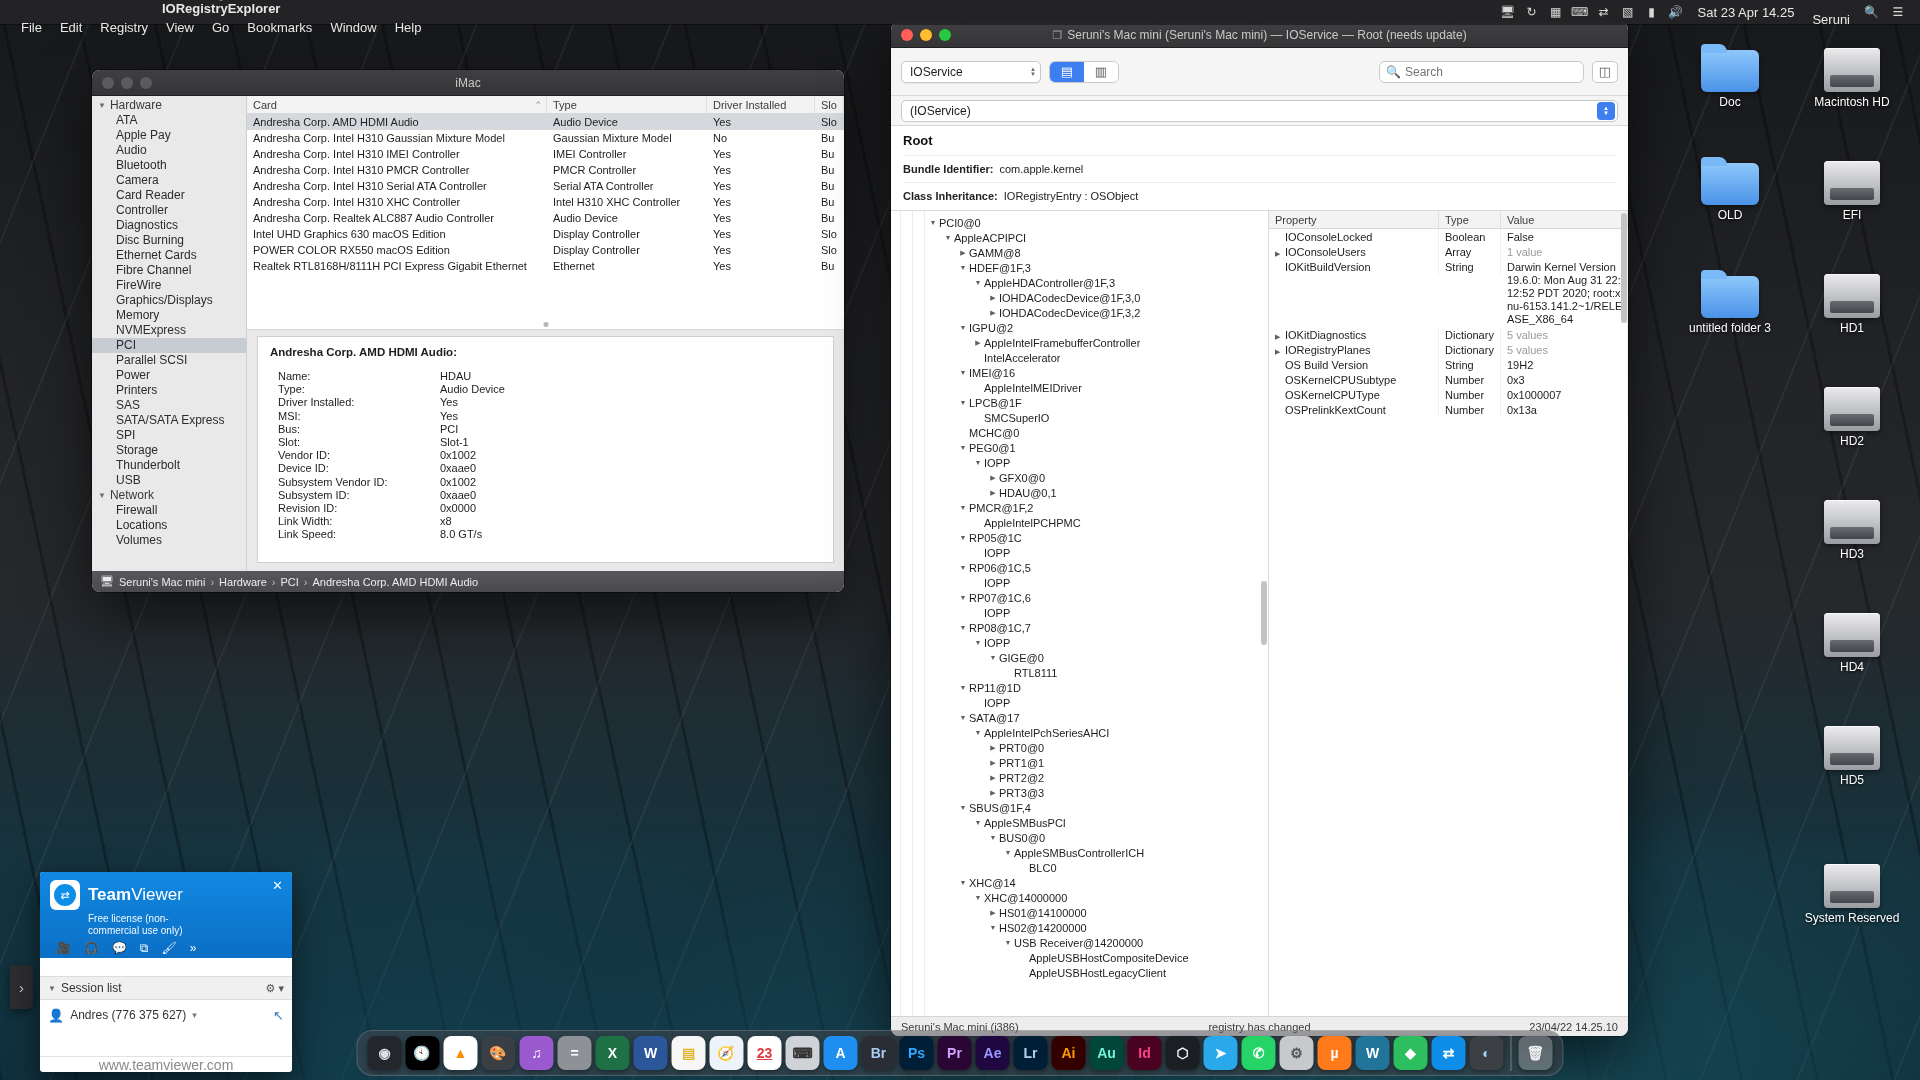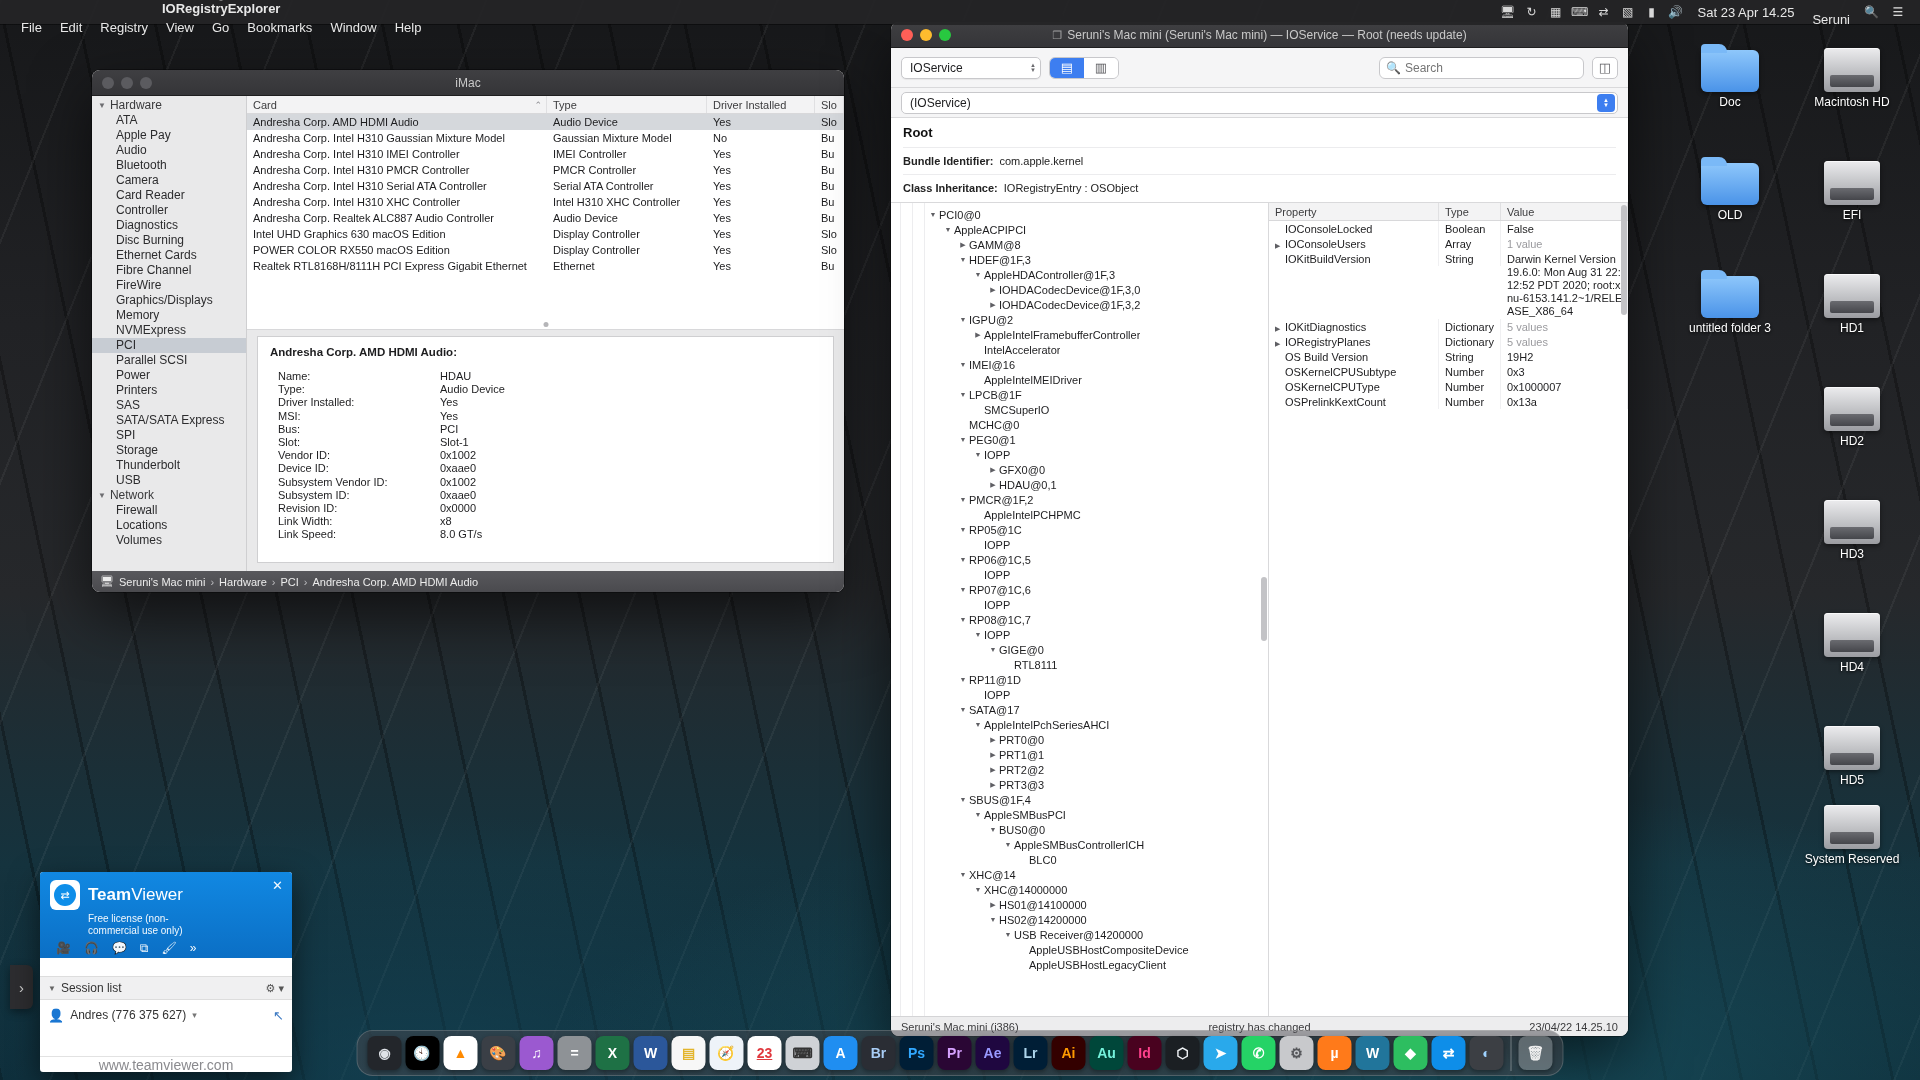--- a/index.html
+++ b/index.html
@@ -52,21 +52,21 @@
 .hk-dtitle{font-size:11.5px;font-weight:bold;color:#1d1d1f;margin-bottom:12px;}
 .hk-frow{display:flex;height:13.2px;font-size:11px;color:#1d1d1f;}
 .hk-flbl{width:170px;padding-left:8px;flex:none;}
 .hk-fval{flex:1;}
 .hk-status{height:21px;flex:none;background:linear-gradient(#58585c,#4a4a4e);display:flex;align-items:center;font-size:11px;color:#ececec;padding:0 8px;gap:5px;}
 .hk-bicon{font-size:11px;}
 .hk-bsep{color:#bdbdc0;margin:0 2px;}
 .hk-bitem{white-space:nowrap;}
 
 .io{left:891px;top:22px;width:737px;height:1014px;display:flex;flex-direction:column;}
-.io-toolbar{height:40px;flex:none;background:#f5f5f6;border-bottom:1px solid #d9d9db;display:flex;align-items:center;padding:0 10px;gap:8px;}
+.io-toolbar{height:48px;flex:none;background:#f5f5f6;border-bottom:1px solid #d9d9db;display:flex;align-items:center;padding:0 10px;gap:8px;}
 .io-popup{width:140px;height:22px;background:#fff;border:1px solid #c8c8cb;border-radius:5px;display:flex;align-items:center;font-size:12px;color:#1d1d1f;padding-left:8px;box-shadow:0 1px 1px rgba(0,0,0,.06);}
 .io-popup-arrow{margin-left:auto;margin-right:4px;display:flex;flex-direction:column;align-items:center;color:#6a6a6e;}
 .io-popup-arrow i{font-style:normal;font-size:6px;line-height:5px;}
 .io-seg{display:flex;border:1px solid #c8c8cb;border-radius:6px;overflow:hidden;height:22px;}
 .io-seg-btn{width:34px;display:flex;align-items:center;justify-content:center;background:#fff;font-size:13px;color:#5a5a5e;}
 .io-seg-btn.active{background:#3d7ef0;color:#fff;}
 .io-search{margin-left:auto;width:205px;height:22px;background:#fff;border:1px solid #c8c8cb;border-radius:6px;display:flex;align-items:center;padding:0 6px;gap:4px;}
 .io-mag{color:#8e8e93;font-size:12px;}
 .io-search input{border:none;outline:none;flex:1;font-size:12px;font-family:"Liberation Sans",sans-serif;background:transparent;color:#333;min-width:0;}
 .io-panelbtn{width:26px;height:22px;border:1px solid #c8c8cb;border-radius:5px;background:#fff;display:flex;align-items:center;justify-content:center;color:#5a5a5e;font-size:13px;}
@@ -856,21 +856,21 @@
           <div class="drive-face"></div>
         </div>
         <div class="desk-lbl">HD4</div>
       </div>
       <div class="desk-icon" style="left: 1797px; top: 722px;">
         <div class="icon-drive">
           <div class="drive-face"></div>
         </div>
         <div class="desk-lbl">HD5</div>
       </div>
-      <div class="desk-icon" style="left: 1797px; top: 801px;">
+      <div class="desk-icon" style="left: 1797px; top: 860px;">
         <div class="icon-drive">
           <div class="drive-face"></div>
         </div>
         <div class="desk-lbl">System Reserved</div>
       </div>
     </div>
 
   <div class="dock">
       <div class="dock-item" style="background: rgb(35, 38, 43); color: rgb(223, 227, 232);">
         <span class="dock-glyph">◉</span>

